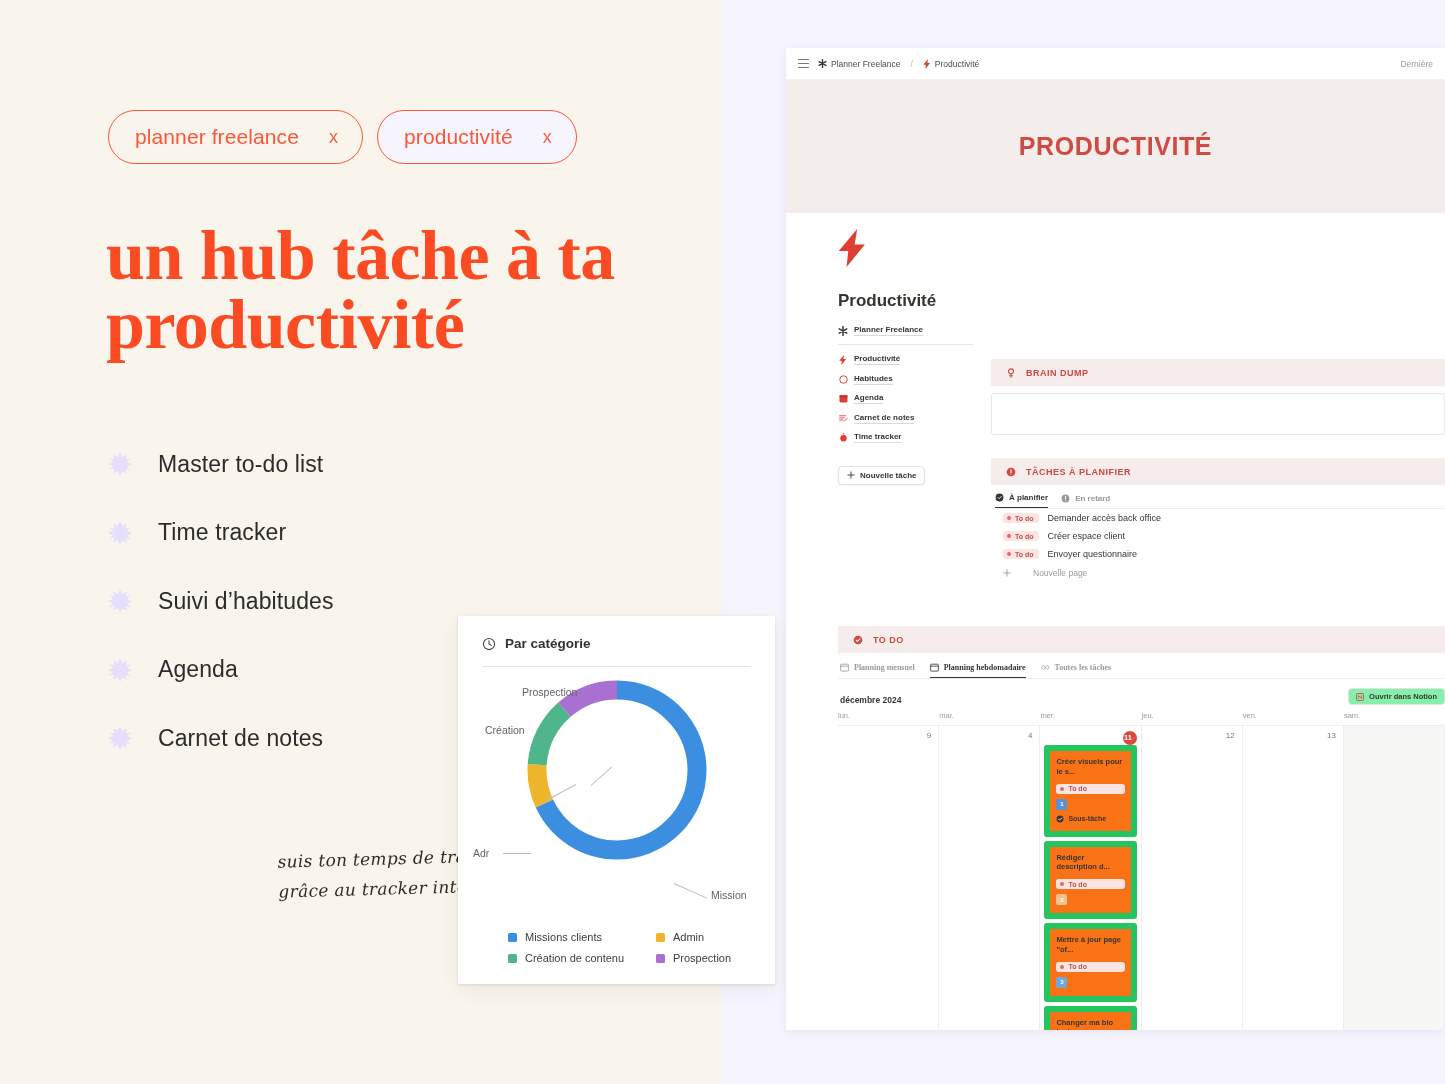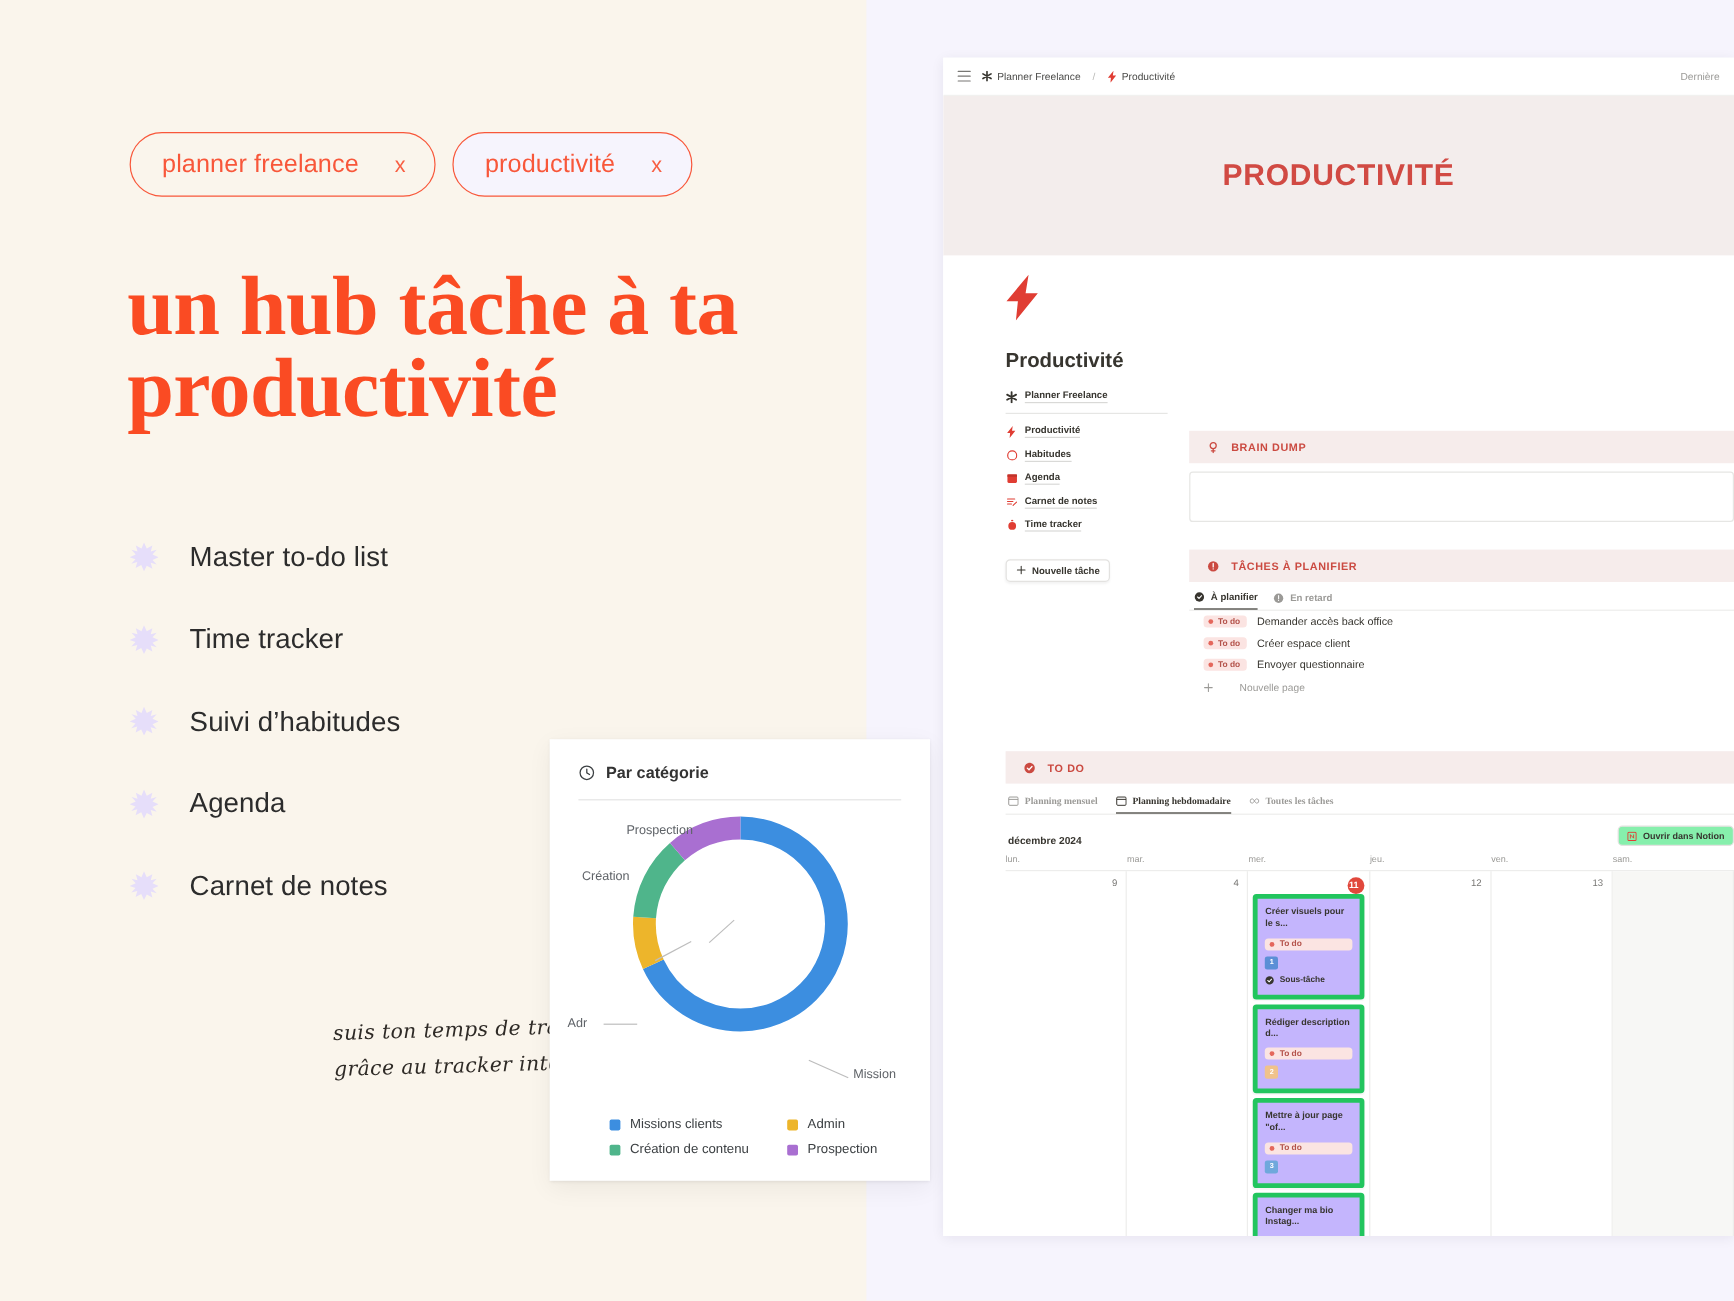--- a/index.html
+++ b/index.html
@@ -171,21 +171,21 @@
 
   #cal-grid { display:grid; grid-template-columns:repeat(6,101.2px); border-top:1px solid #EDEDEC; }
   .cal-cell { border-right:1px solid #EDEDEC; border-bottom:1px solid #EDEDEC; min-height:345px; padding:5px 4px; }
   .cal-cell.dim { background:#F7F7F5; }
   .daynum { text-align:right; font-size:8px; color:#787774; padding:0 3px 2px 0; }
   .daynum.today {
     display:block; margin-left:auto; width:14px; height:14px; line-height:14px;
     border-radius:50%; background:#E1483C; color:#fff; text-align:center; font-weight:700; font-size:7.5px;
   }
   .ev-card {
-    border:4px solid #22c55e; border-radius:3px; background:#c4b5fd; padding:6px 6px 8px 6px;
+    border:6px solid #22c55e; border-radius:3px; background:#f97316; padding:6px 6px 8px 6px;
     margin-bottom:4px; box-shadow:0 1px 1px rgba(15,15,15,.04);
   }
   .ev-title { font-size:7.5px; font-weight:700; color:#37352F; line-height:1.3; margin-bottom:7px; }
   .ev-props { display:flex; flex-direction:column; gap:5px; }
   .emoji-badge {
     width:11px; height:11px; border-radius:2px; display:flex; align-items:center;
     justify-content:center; font-size:6px; color:#fff; font-weight:700;
   }
   .ev-sub { display:flex; align-items:center; gap:4px; font-size:7px; color:#37352F; font-weight:600; }
   .pill-prop {

